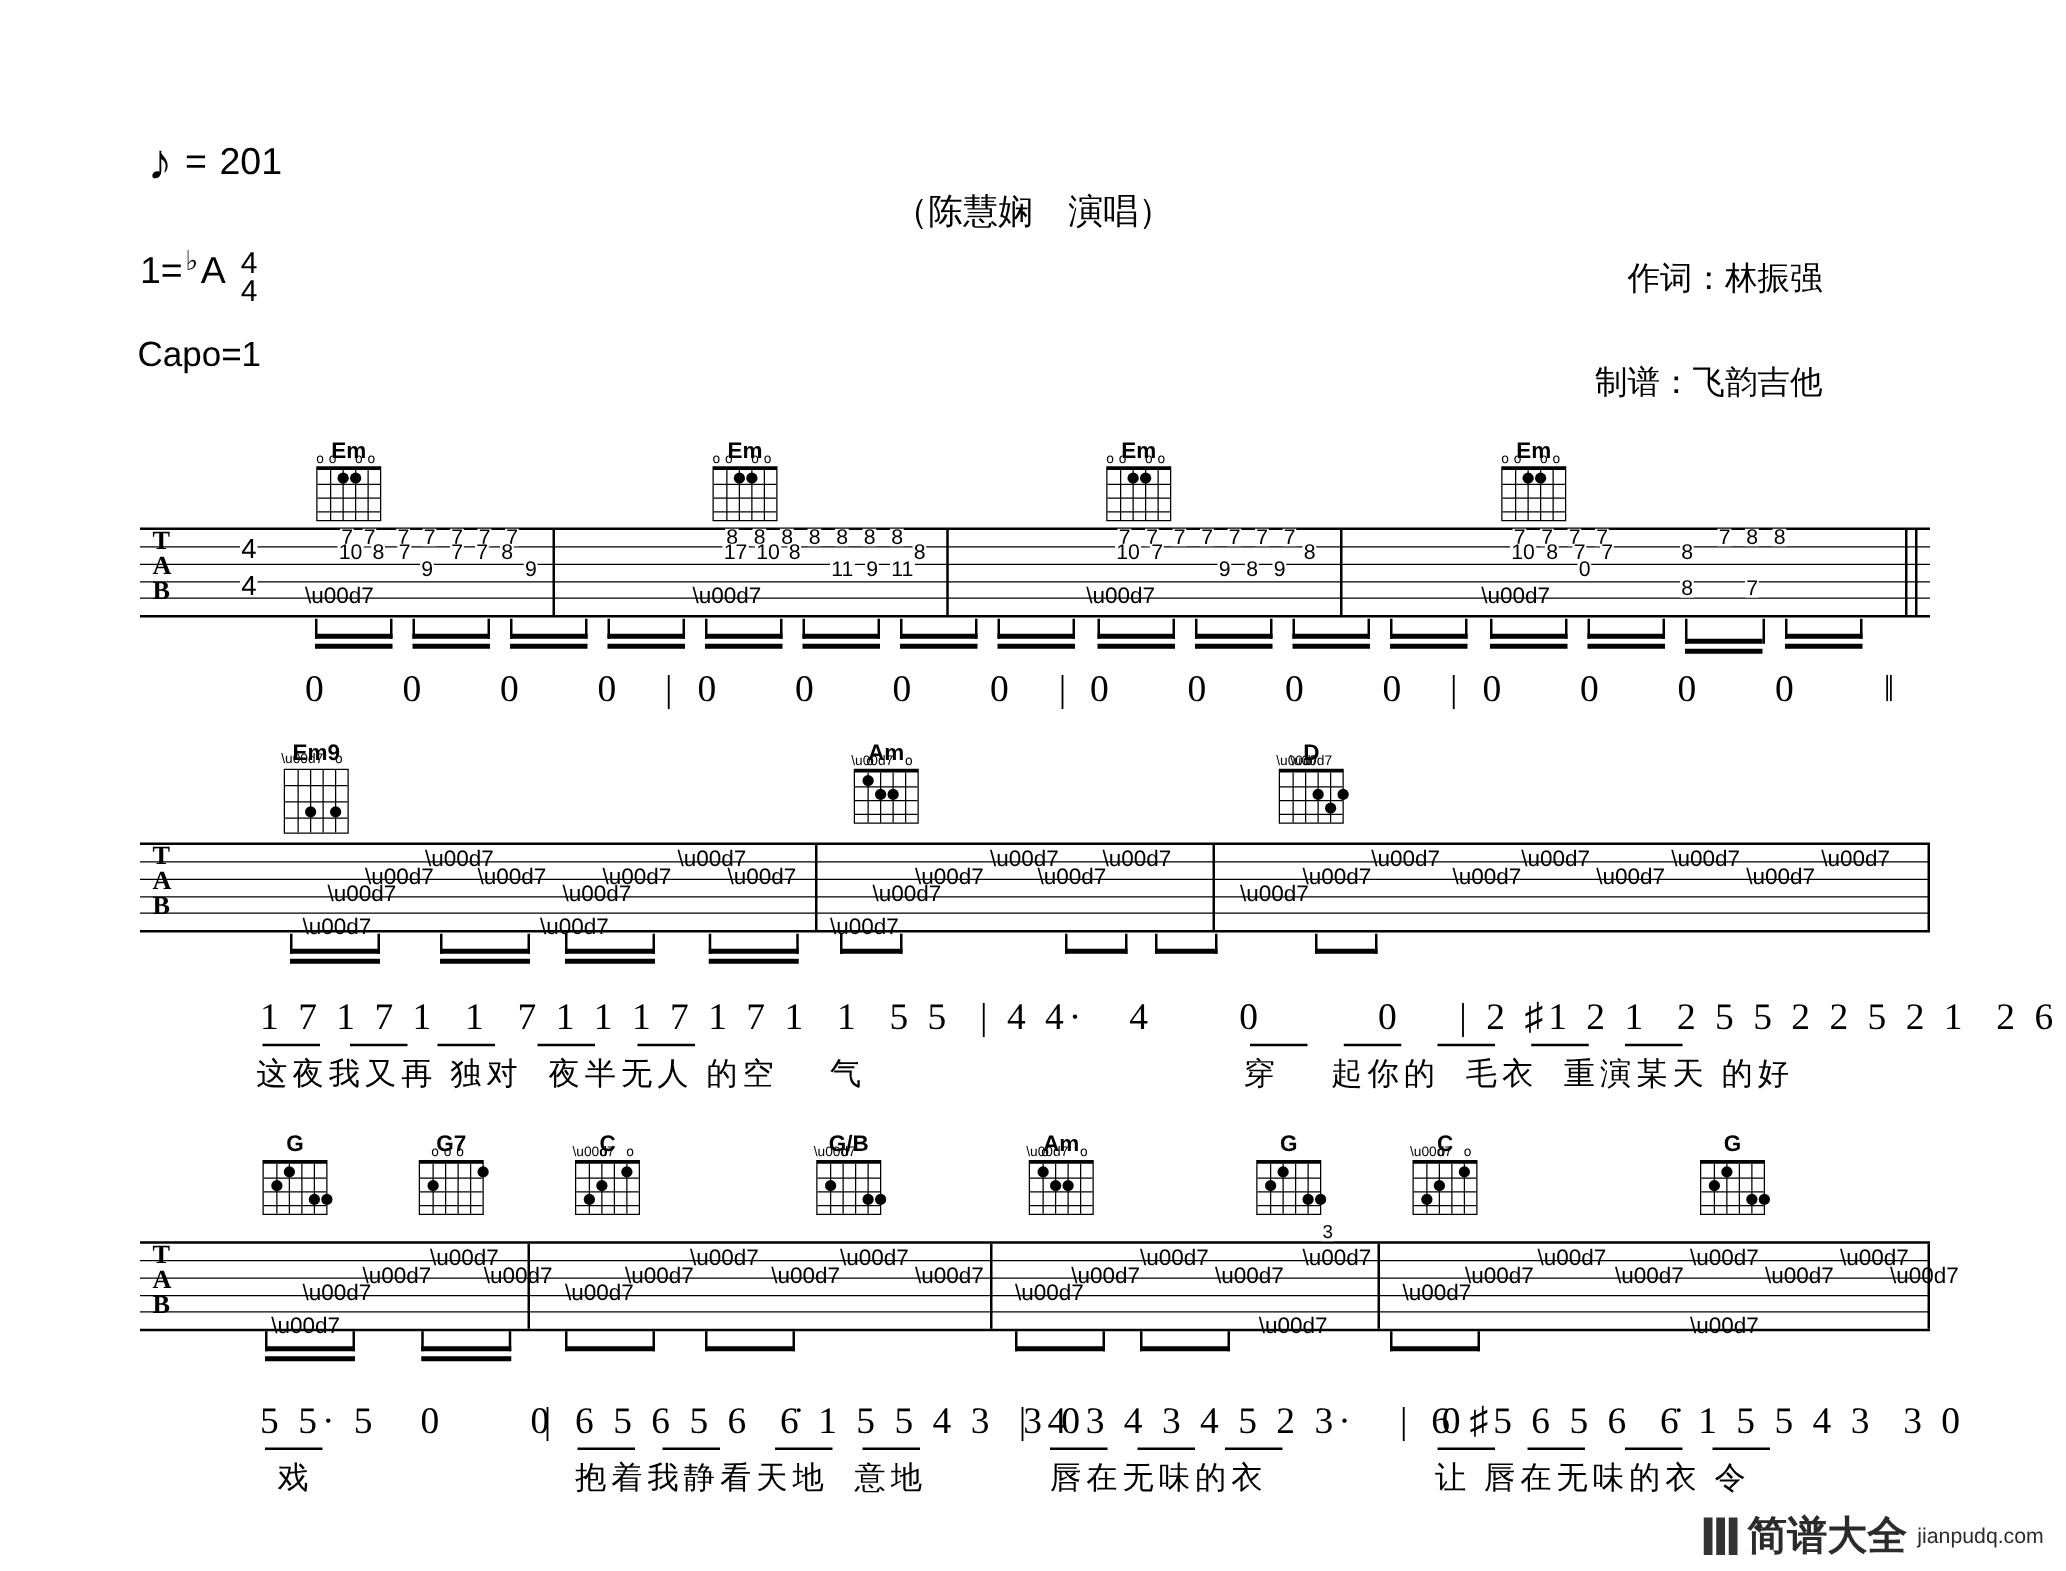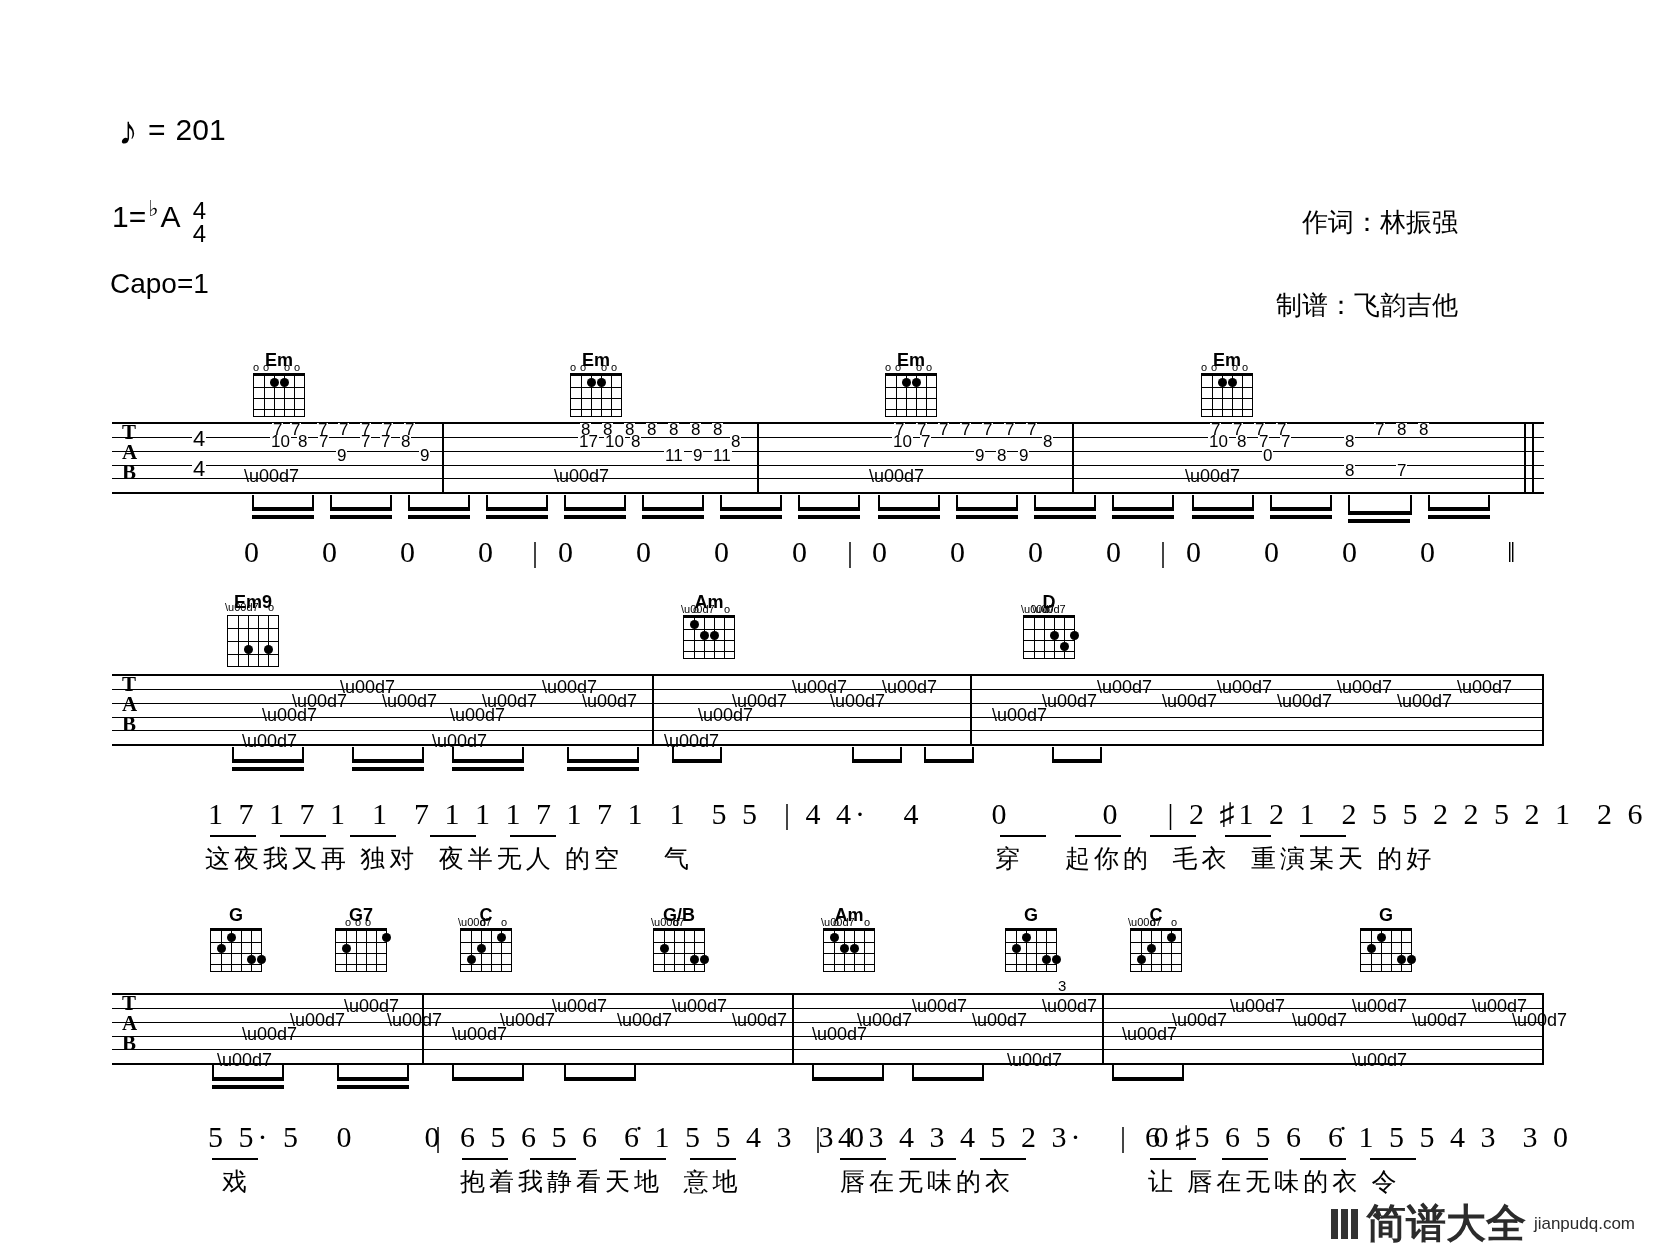--- a/index.html
+++ b/index.html
@@ -47,21 +47,21 @@
   .beam{position:absolute;height:4px;background:#000;}
 
   
   .jp{position:absolute;font-size:30px;font-family:"Liberation Serif",serif;white-space:pre;letter-spacing:0;}
   .lyric{position:absolute;font-size:25px;white-space:pre;}
   .underline{position:absolute;height:2px;background:#000;}
 
   .watermark{position:absolute;right:18px;bottom:6px;display:flex;align-items:center;gap:8px;color:#2b2b2b;}
   .wm-ico{display:flex;gap:3px;align-items:flex-end;}
   .wm-ico i{display:block;width:7px;background:#333;}
-  .wm-text1{font-size:40px;font-weight:bold;text-align:right;}
+  .wm-text1{font-size:32px;font-weight:bold;text-align:right;}
   .wm-text2{font-size:17px;font-family:"Liberation Sans",sans-serif;}
 </style>
 </head>
 <body>
 
 <div class="sheet">
 
   <div class="tempo">
     <span class="note">♪</span>
     <span>=</span>
@@ -72,20 +72,21 @@
     <span>1=</span>
     <span class="flat">♭</span>
     <span>A</span>
     <span class="timesig">
       <span class="num">4</span>
       <span>4</span>
     </span>
   </div>
   <div class="capo">Capo=1</div>
 
+  <div class="subtitle">（陈慧娴　演唱）</div>
   <div class="credit1">作词：林振强</div>
   <div class="credit3">制谱：飞韵吉他</div>
 
   <div class="system" style="top:350px;height:230px;">
 
     <div class="chord" style="left:248px;top:0;">
       <div class="cname">Em</div>
       <div class="grid">
         <div class="omark" style="left:-1px;">o</div>
           <div class="omark" style="left:9px;">o</div>

